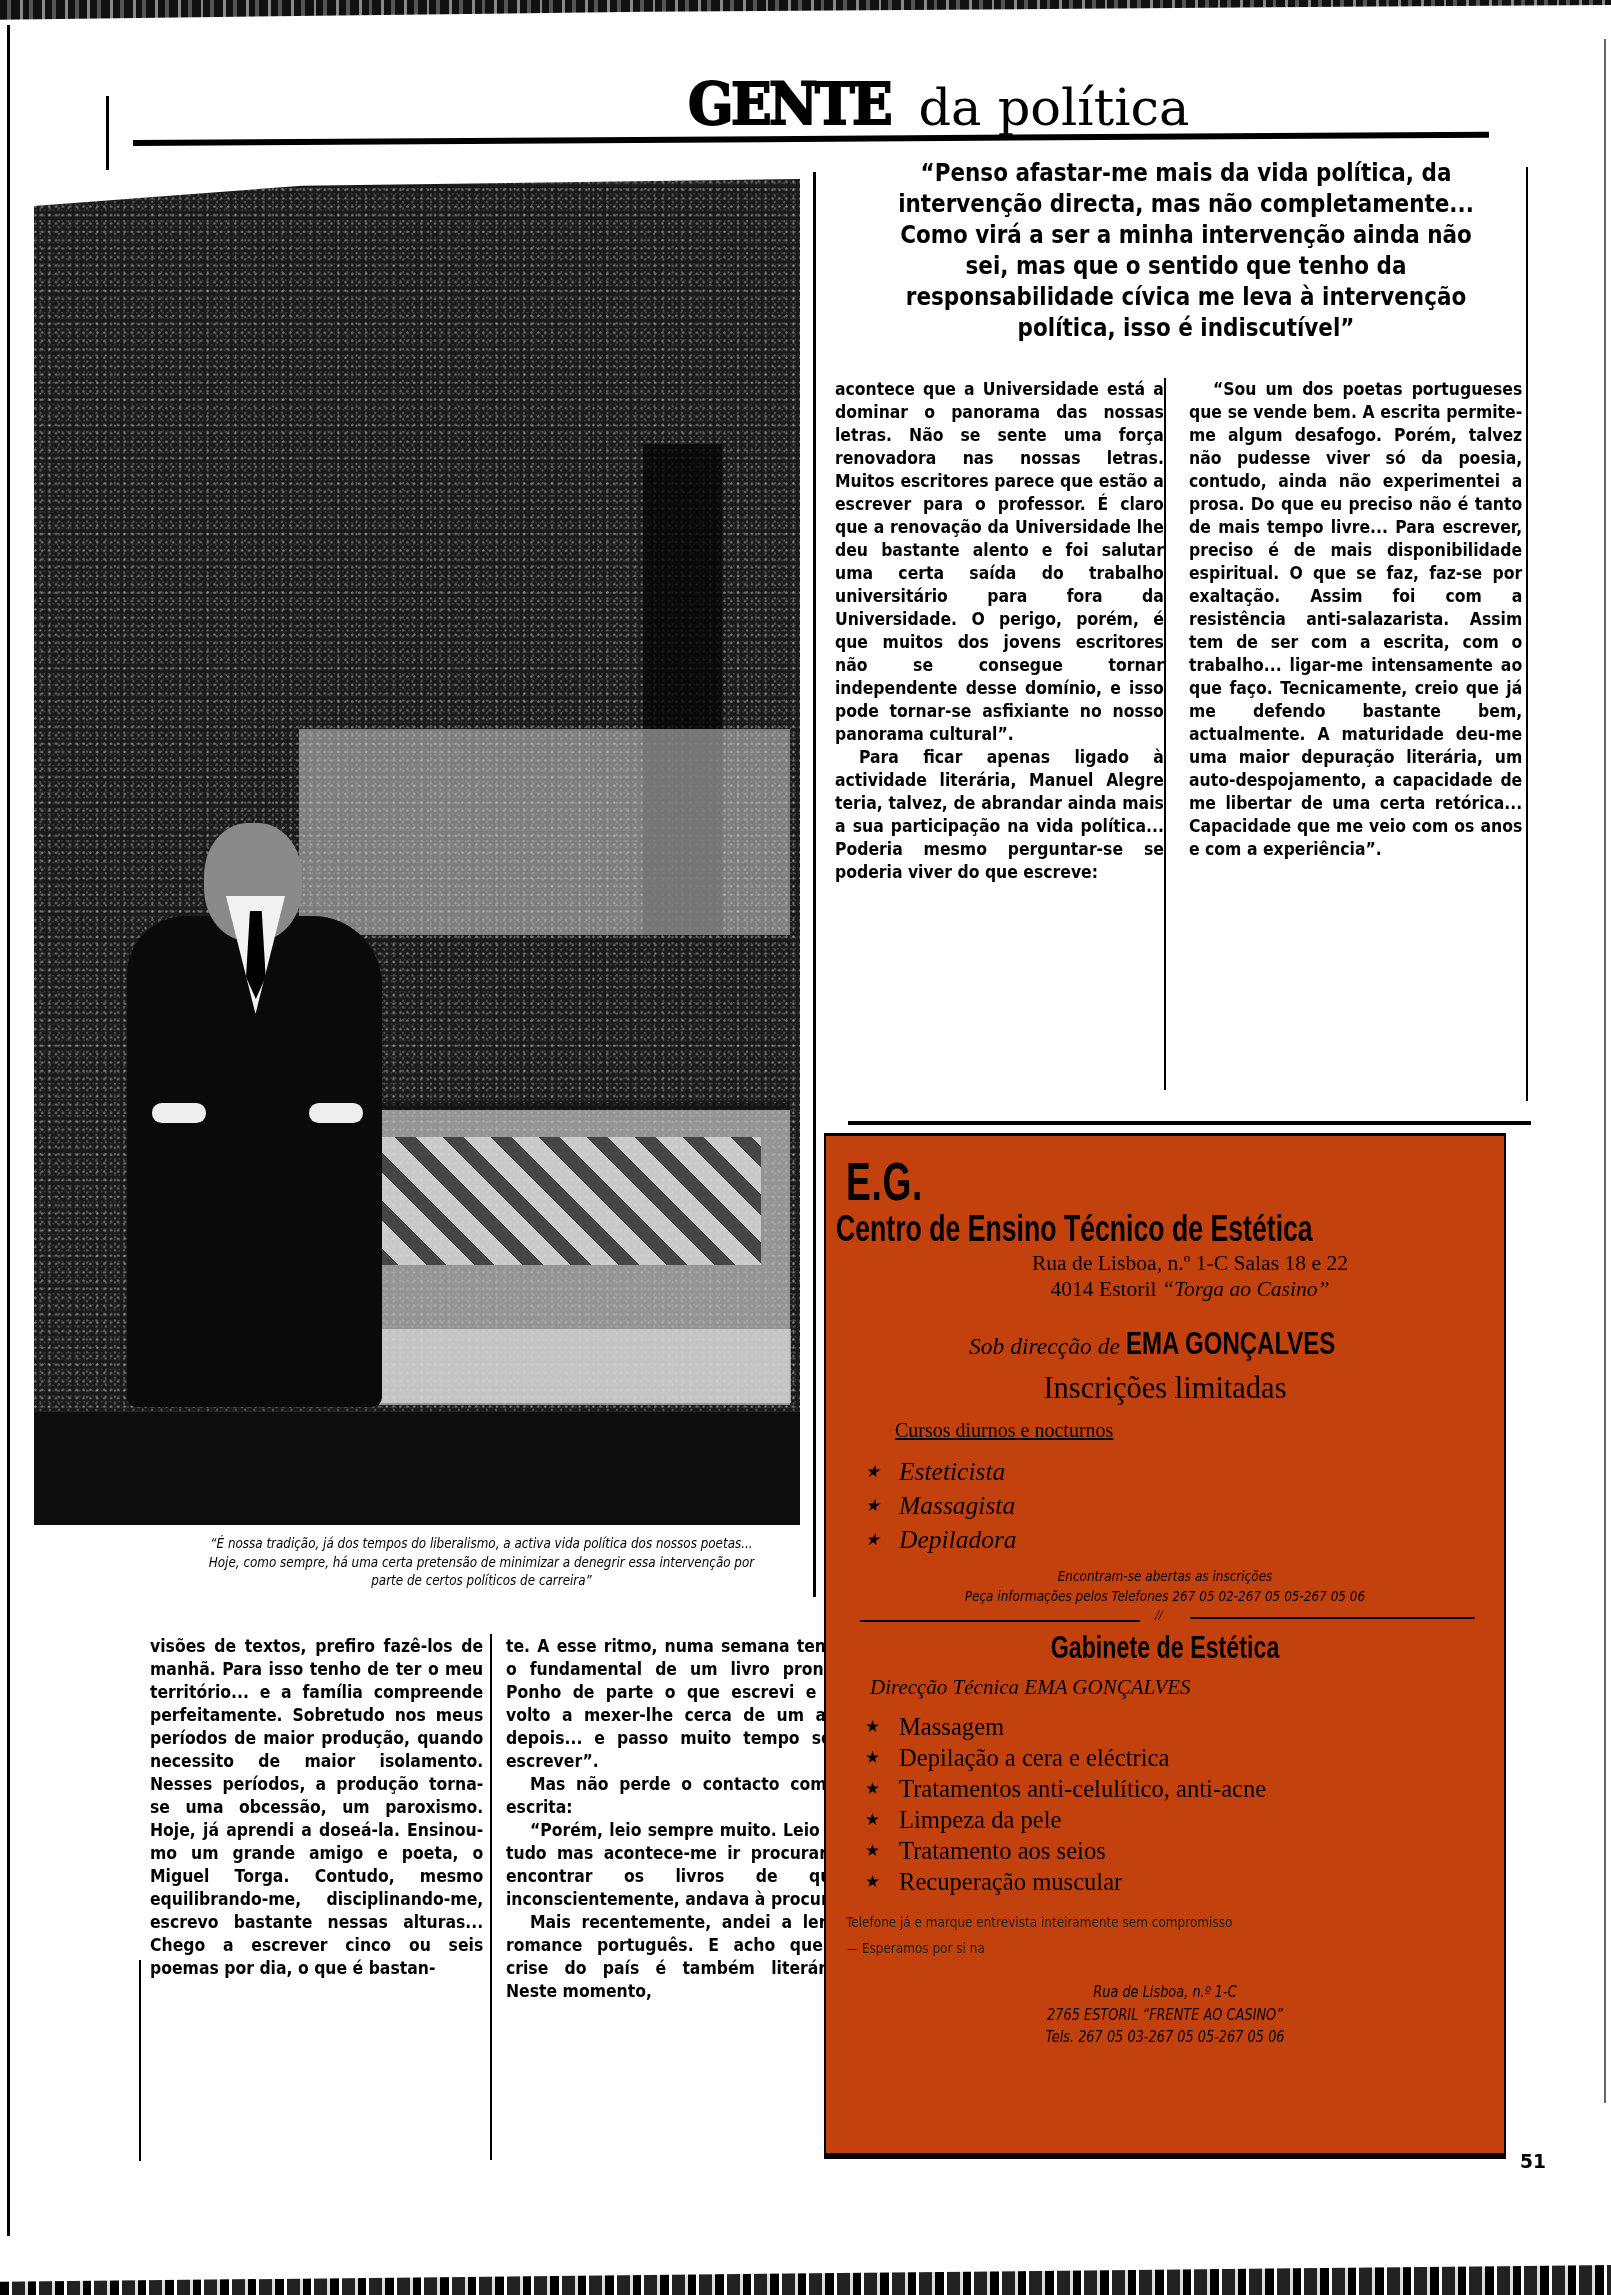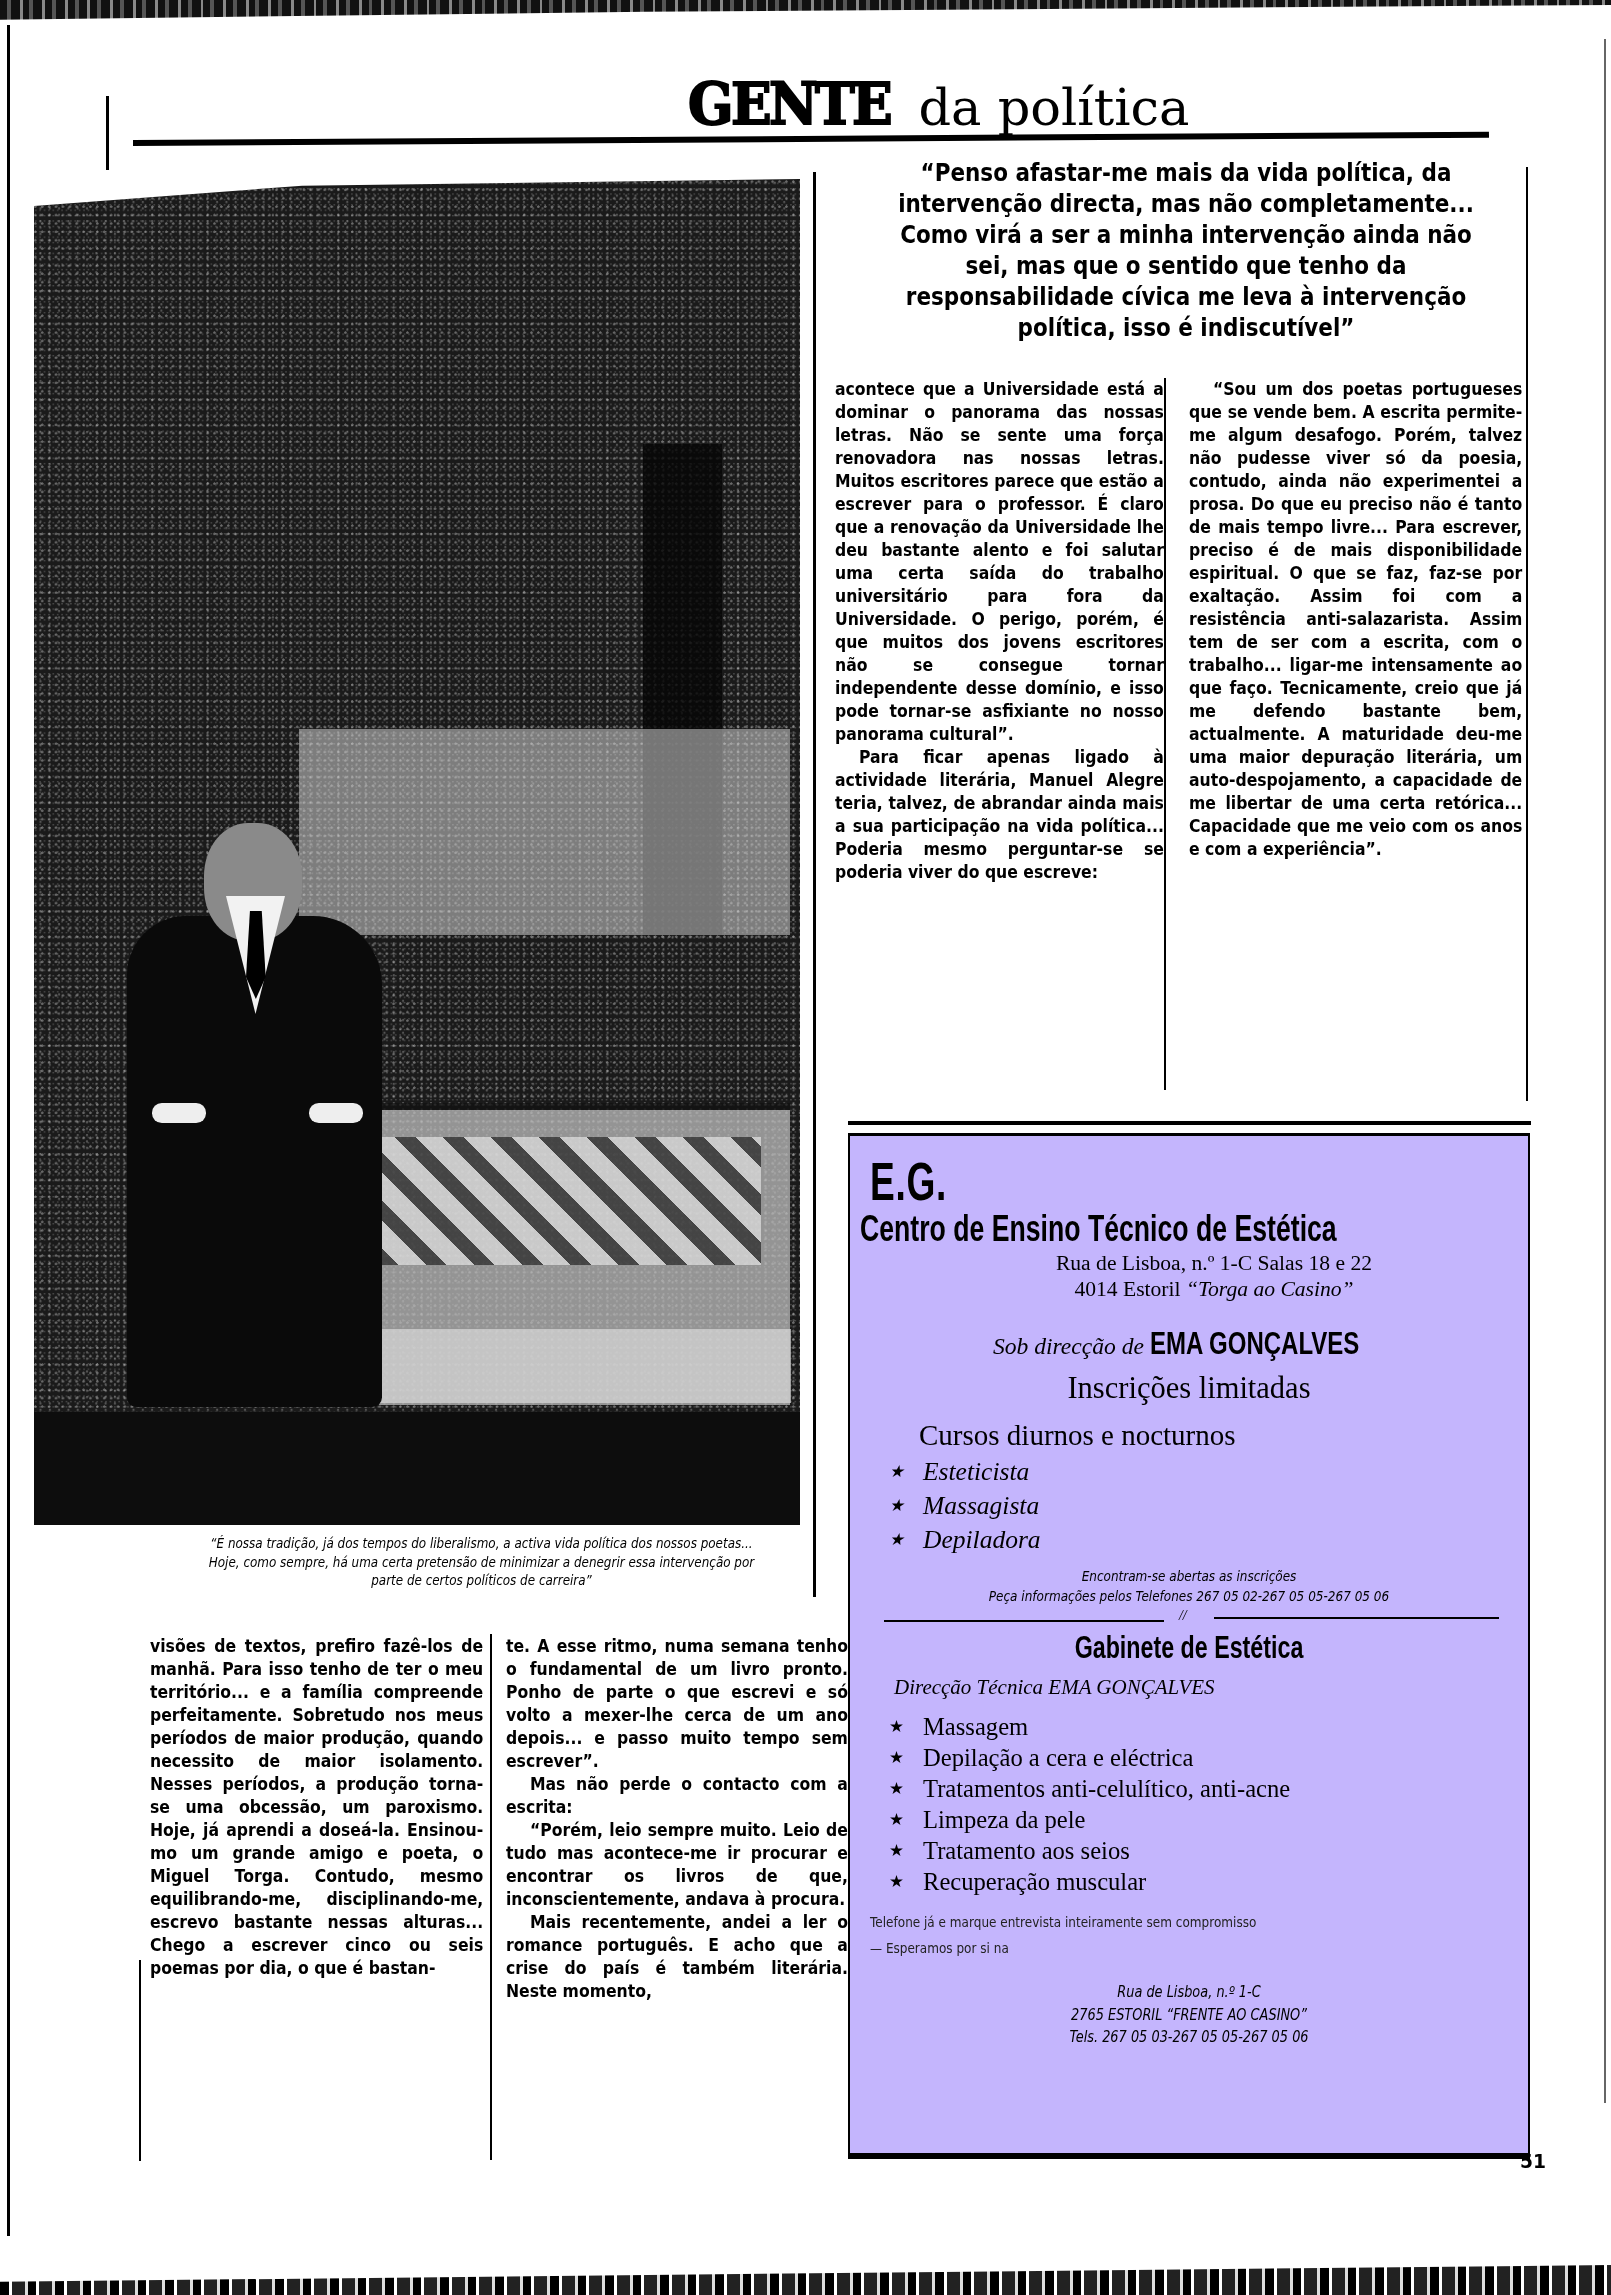--- a/index.html
+++ b/index.html
@@ -59,32 +59,32 @@
   .col { position:absolute; font-family:"DejaVu Sans", sans-serif; font-weight:bold; font-size:18px; line-height:23px; text-align:justify; transform:scaleX(0.87); transform-origin:left top; }
   .col p { margin:0; }
   .col p.indent { text-indent:27.5px; }
   .col-a { left:835px; top:377px; width:378px; }
   .col-b { left:1189px; top:377px; width:383px; }
   .col-c { left:150px; top:1634px; width:383px; }
   .col-d { left:506px; top:1634px; width:393px; }
   .rule-v { position:absolute; width:2px; background:#000; }
 
   
-  .ad { position:absolute; left:848px; top:1133px; width:678px; height:1017px; border:2.5px solid #000; border-top-width:3.4px; border-bottom-width:6.9px; background:#c4b5fd; }
+  .ad { position:absolute; left:824px; top:1133px; width:678px; height:1017px; border:2.5px solid #000; border-top-width:3.4px; border-bottom-width:6.9px; background:#c2410c; }
   .ad-top-rule { position:absolute; left:848px; top:1121px; width:683px; height:3.9px; background:#000; }
   .ad-eg { position:absolute; left:19.7px; top:18.7px; font-family:"Liberation Sans", sans-serif; font-weight:bold; font-size:53px; line-height:1; transform:scaleX(0.7); transform-origin:left; letter-spacing:1px; }
   .ad-title { position:absolute; left:9.8px; top:74px; width:658px; font-family:"Liberation Sans", sans-serif; font-weight:bold; font-size:37px; line-height:1; transform:scaleX(0.72); transform-origin:left; white-space:nowrap; }
   .ad-center { position:absolute; left:0; width:678px; text-align:center; }
   .ad-addr { font-family:"Liberation Serif", serif; font-size:21.6px; line-height:25.5px; top:115px;margin-left:25px; }
   .ad-addr .it { font-style:italic; }
   .ad-direction { top:189px; font-size:23.6px; }
   .ad-direction .it { font-family:"Liberation Serif", serif; font-style:italic; }
   .ad-direction .bold { font-family:"Liberation Sans", sans-serif; font-weight:bold; font-size:32px; display:inline-block; transform:scaleX(0.75); transform-origin:left; margin-right:-44px; }
   .ad-inscricoes { top:235px; font-size:30.5px; font-family:"Liberation Serif", serif; }
-  .ad-cursos { position:absolute; left:69px; top:283px; font-size:29px; font-family:"Liberation Serif", serif; }
+  .ad-cursos { position:absolute; left:69px; top:283px; font-size:20px; font-family:"Liberation Serif", serif;text-decoration:underline; }
   .ad-list { position:absolute; left:39px; list-style:none; margin:0; padding:0; }
   .ad-list li { display:flex; align-items:center; }
   .ad-list .star { font-size:16.7px; width:34px; }
   .ad-list-1 { top:319px; }
   .ad-list-1 li { font-family:"Liberation Serif", serif; font-style:italic; font-size:25.5px; line-height:34px; }
   .ad-small { font-family:"DejaVu Sans", sans-serif; font-style:italic; font-size:14.2px; line-height:19.7px; transform:scaleX(0.85); transform-origin:center; }
   .ad-enc { top:431px; }
   .ad-tel { top:451px; }
   .ad-divider { position:absolute; top:484px; height:2px; background:#000; }
   .ad-slash { position:absolute; left:329px; top:472px; font-size:13.8px; font-style:italic; }

